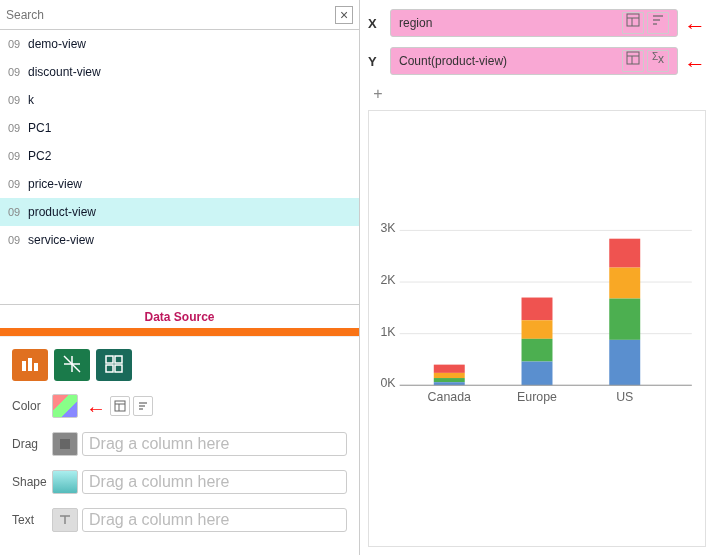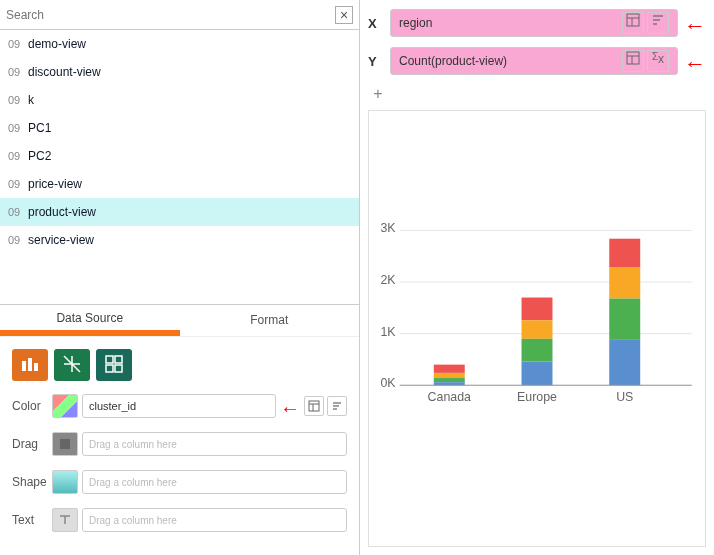--- a/index.html
+++ b/index.html
@@ -66,21 +66,21 @@
     .tab-btn {
       flex: 1;
       display: flex;
       align-items: center;
       justify-content: center;
       cursor: pointer;
       font-size: 12px;
       color: #555;
       border-bottom: 2px solid transparent;
     }
-    .tab-btn.active { color: #404040; border-bottom: 6px solid #f97316; }
+    .tab-btn.active { color: #be185d; border-bottom: 8px solid #f97316; font-weight: bold; }
 
     
     .marks-area {
       padding: 12px;
       border-top: 1px solid #eee;
     }
     .marks-icons {
       display: flex;
       gap: 6px;
       margin-bottom: 10px;
@@ -130,21 +130,21 @@
       height: 24px;
       border: 1px solid #ccc;
       border-radius: 3px;
       padding: 0 6px;
       display: flex;
       align-items: center;
       background: #fff;
       position: relative;
     }
     .field-pill .pill-text { color: #333; font-size: 11px; }
-    .field-pill .pill-placeholder { color: #bbb; font-size: 10px; }
+    .field-pill .pill-placeholder { color: #bbb; font-size: 16px; }
     .arrow-red {
       color: red;
       font-size: 20px;
       margin-left: 4px;
     }
     .field-pill-controls {
       display: flex;
       align-items: center;
       gap: 3px;
       margin-left: 4px;
@@ -276,21 +276,20 @@
       <span class="label">product-view</span>
     </div>
     <div class="list-item">
       <span class="badge">09</span>
       <span class="label">service-view</span>
     </div>
   </div>
 
   <div class="bottom-tabs">
     <div class="tab-btn active">Data Source</div>
-    <div class="tab-btn">Format</div>
   </div>
 
   <div class="marks-area">
     <div class="marks-icons">
       <div class="mark-icon-btn active-orange">
         <span>
           <svg width="18" height="18" viewBox="0 0 18 18">
               <rect x="1" y="6" width="4" height="10" fill="white"></rect>
               <rect x="7" y="3" width="4" height="13" fill="white"></rect>
               <rect x="13" y="8" width="4" height="8" fill="white"></rect>
@@ -314,23 +313,20 @@
               <rect x="1" y="10" width="7" height="7" fill="none" stroke="white" stroke-width="1.5"></rect>
               <rect x="10" y="10" width="7" height="7" fill="none" stroke="white" stroke-width="1.5"></rect>
             </svg>
         </span>
       </div>
     </div>
 
     <div class="field-row">
       <span class="field-label">Color</span>
       <div class="field-icon color-icon"></div>
-      <div class="field-pill">
-        <span class="pill-text">cluster_id</span>
-      </div>
       <span class="arrow-red">←</span>
       <div class="field-pill-controls">
         <div class="pill-ctrl">
           <svg width="12" height="12" viewBox="0 0 12 12">
               <rect x="1" y="1" width="10" height="10" fill="none" stroke="#666" stroke-width="1"></rect>
               <line x1="1" y1="4" x2="11" y2="4" stroke="#666" stroke-width="1"></line>
               <line x1="5" y1="4" x2="5" y2="11" stroke="#666" stroke-width="1"></line>
             </svg>
         </div>
         <div class="pill-ctrl">

